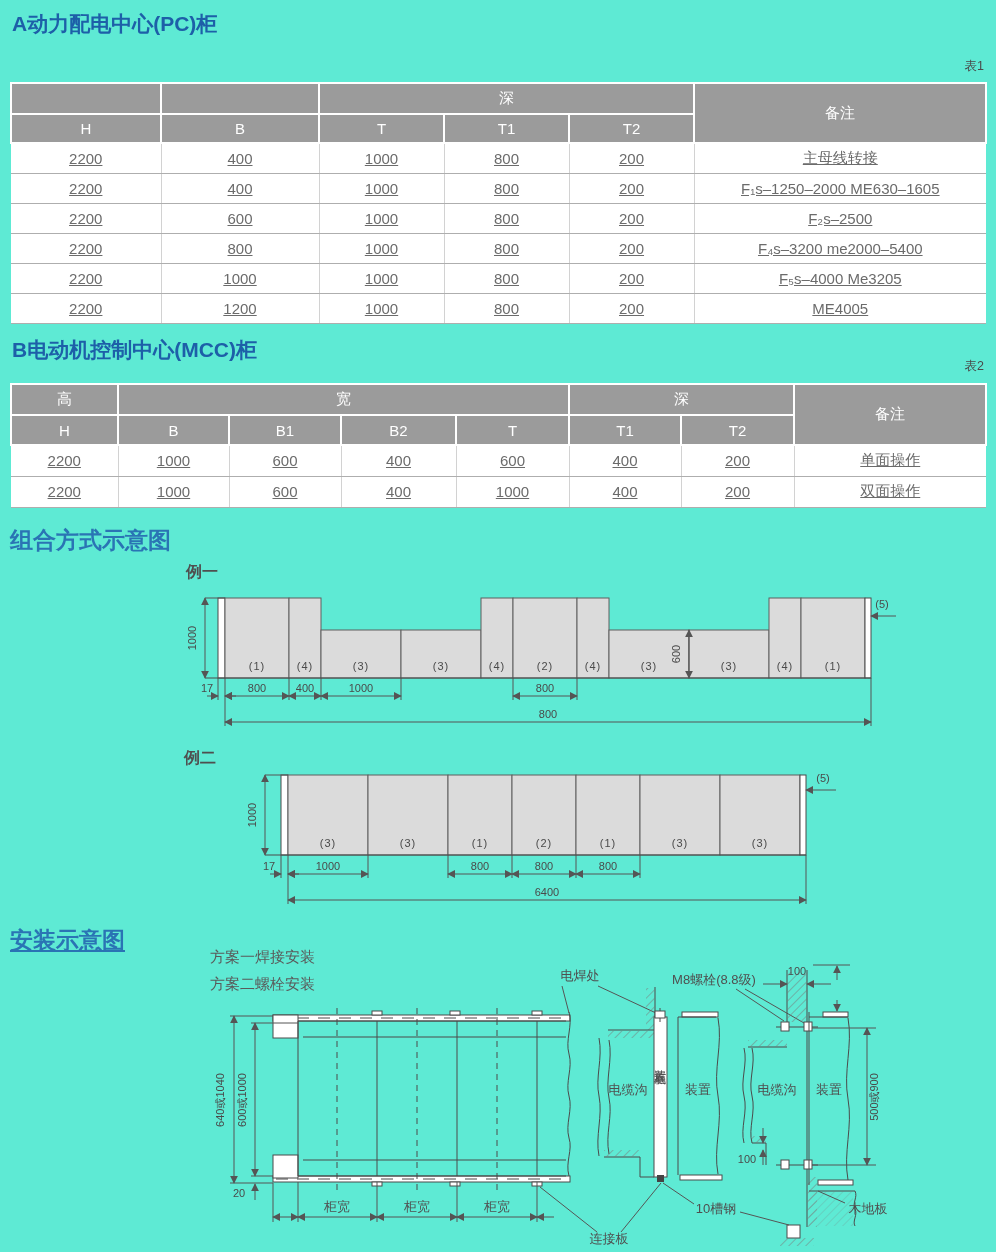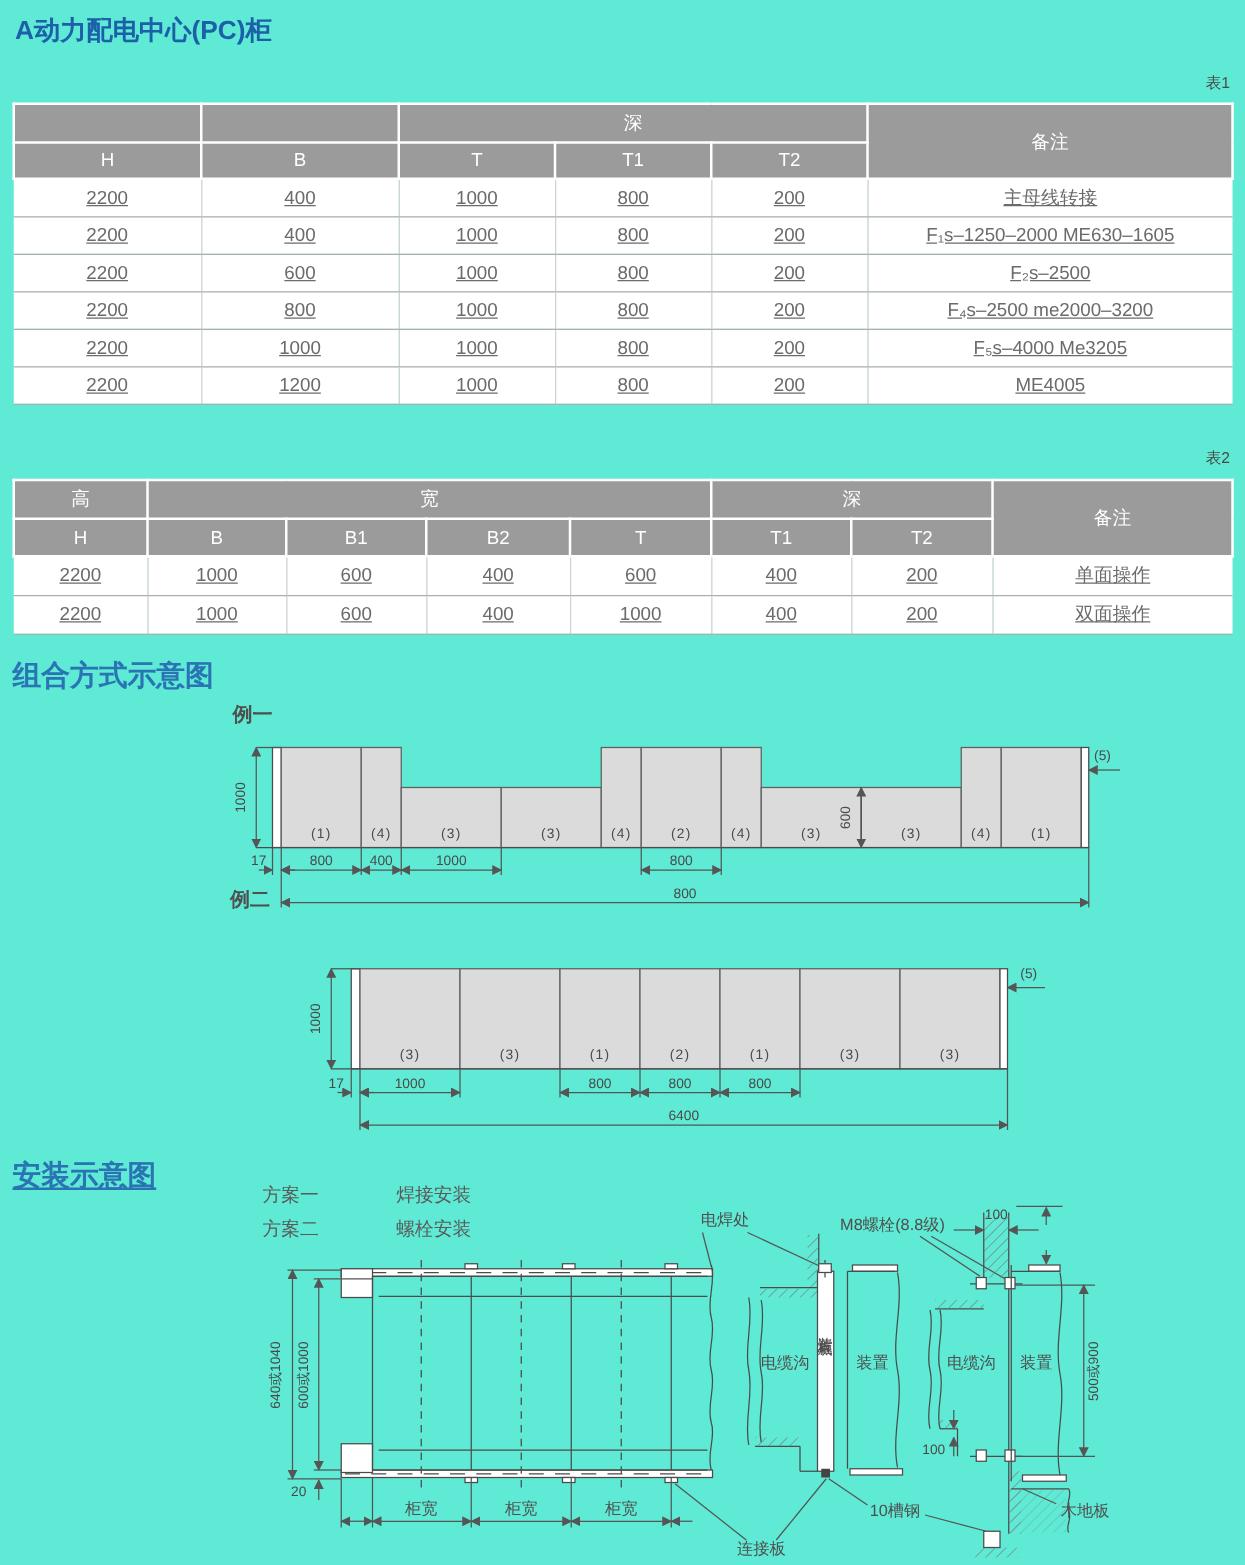--- a/index.html
+++ b/index.html
@@ -9,21 +9,21 @@
   .sec-title-b { position:absolute; font-size:23px; font-weight:bold; color:#2a74b4; }
   .tbl-tag { position:absolute; right:12px; font-size:12.5px; color:#4a4a4a; }
   table.spec { position:absolute; border-collapse:collapse; table-layout:fixed; }
   table.spec th { background:#9b9b9b; color:#ffffff; font-weight:normal; font-size:15px; border:2px solid #ffffff; }
   table.spec td { background:#ffffff; color:#6b6b6b; font-size:15px; text-align:center;
                   border-bottom:1px solid #aeaeae; border-right:1px solid #d2d2d2;text-decoration:underline; }
   table.spec td:last-child { border-right:none; }
   table.spec tr td:first-child { border-left:none; }
   .ex-label { position:absolute; font-size:16px; font-weight:600; color:#4f4f4f;text-align:right; }
   .schemes { position:absolute; left:210px; top:943px; font-size:15px; color:#5a5a5a; line-height:27px; }
-  .scheme-row span.m { display:inline-block; margin-left:62px; }
+  .scheme-row span.m { display:inline-block; }
   svg { position:absolute; overflow:visible; }
   svg text { font-family:"Liberation Sans", sans-serif; }
   .dim-t { font-size:11px; fill:#4a4a4a; }
   .blk-t { font-size:11px; fill:#4a4a4a; letter-spacing:1px; }
   .cn-t  { font-size:13px; fill:#4f4f4f; }
   .vtext { font-size:12px; fill:#4f4f4f; writing-mode:vertical-rl; text-orientation:upright; letter-spacing:1px; }
   .dl { stroke:#555555; stroke-width:1; fill:none; }
   .dr { stroke:#4b4b4b; stroke-width:1; fill:none; }
   .blk { fill:#dbdbdb; stroke:#5f5f5f; stroke-width:1; }
   .wf  { fill:#ffffff; stroke:#4b4b4b; stroke-width:1; }
@@ -82,41 +82,42 @@
           <td>800</td>
           <td>200</td>
           <td>F₂s–2500</td>
     </tr>
     <tr style="height:30px">
       <td>2200</td>
           <td>800</td>
           <td>1000</td>
           <td>800</td>
           <td>200</td>
-          <td>F₄s–2500 me2000–3200</td>
+          <td>F₄s–3200 me2000–5400</td>
     </tr>
     <tr style="height:30px">
       <td>2200</td>
           <td>1000</td>
           <td>1000</td>
           <td>800</td>
           <td>200</td>
           <td>F₅s–4000  Me3205</td>
     </tr>
     <tr style="height:30px">
       <td>2200</td>
           <td>1200</td>
           <td>1000</td>
           <td>800</td>
           <td>200</td>
           <td>ME4005</td>
     </tr>
   </tbody>
     </table>
 
+  <div class="sec-title-a" style="left:12px; top:336px;">B电动机控制中心(MCC)柜</div>
   <div class="tbl-tag" style="top:358px;">表2</div>
 
   <table class="spec" style="left:10px; top:383px; width:975px;">
     <colgroup>
         <col style="width:107px">
         <col style="width:111px">
         <col style="width:112px">
         <col style="width:115px">
         <col style="width:113px">
         <col style="width:112px">
@@ -225,21 +226,21 @@
       <text class="dim-t" x="365" y="110" text-anchor="middle">800</text>
       <line class="dl" x1="509" y1="48" x2="509" y2="96" marker-start="url(#a1)" marker-end="url(#a1)"></line>
       <text class="dim-t" transform="rotate(-90 500 72)" x="500" y="72" text-anchor="middle">600</text>
       <line class="dl" x1="45" y1="140" x2="691" y2="140" marker-start="url(#a1)" marker-end="url(#a1)"></line>
       <text class="dim-t" x="368" y="136" text-anchor="middle">800</text>
       <text class="dim-t" x="702" y="26" text-anchor="middle">(5)</text>
       <line class="dl" x1="716" y1="34" x2="691" y2="34" marker-end="url(#a1)"></line>
     </g>
   </svg>
 
-  <div class="ex-label" style="left:184px; top:710px;">例二</div>
+  <div class="ex-label" style="left:184px; top:748px;">例二</div>
 
   <svg style="left:180px; top:760px;" width="816" height="168" viewBox="0 0 816 168">
     <defs>
       <marker id="a2" viewBox="0 0 10 10" refX="9" refY="5" markerWidth="8" markerHeight="8" orient="auto-start-reverse">
         <path d="M0,0L10,5L0,10z" fill="#555"></path>
       </marker>
     </defs>
     <g>
       <rect class="wf" x="101" y="15" width="7" height="80"></rect>
       <rect class="blk" x="108" y="15" width="80" height="80"></rect>

